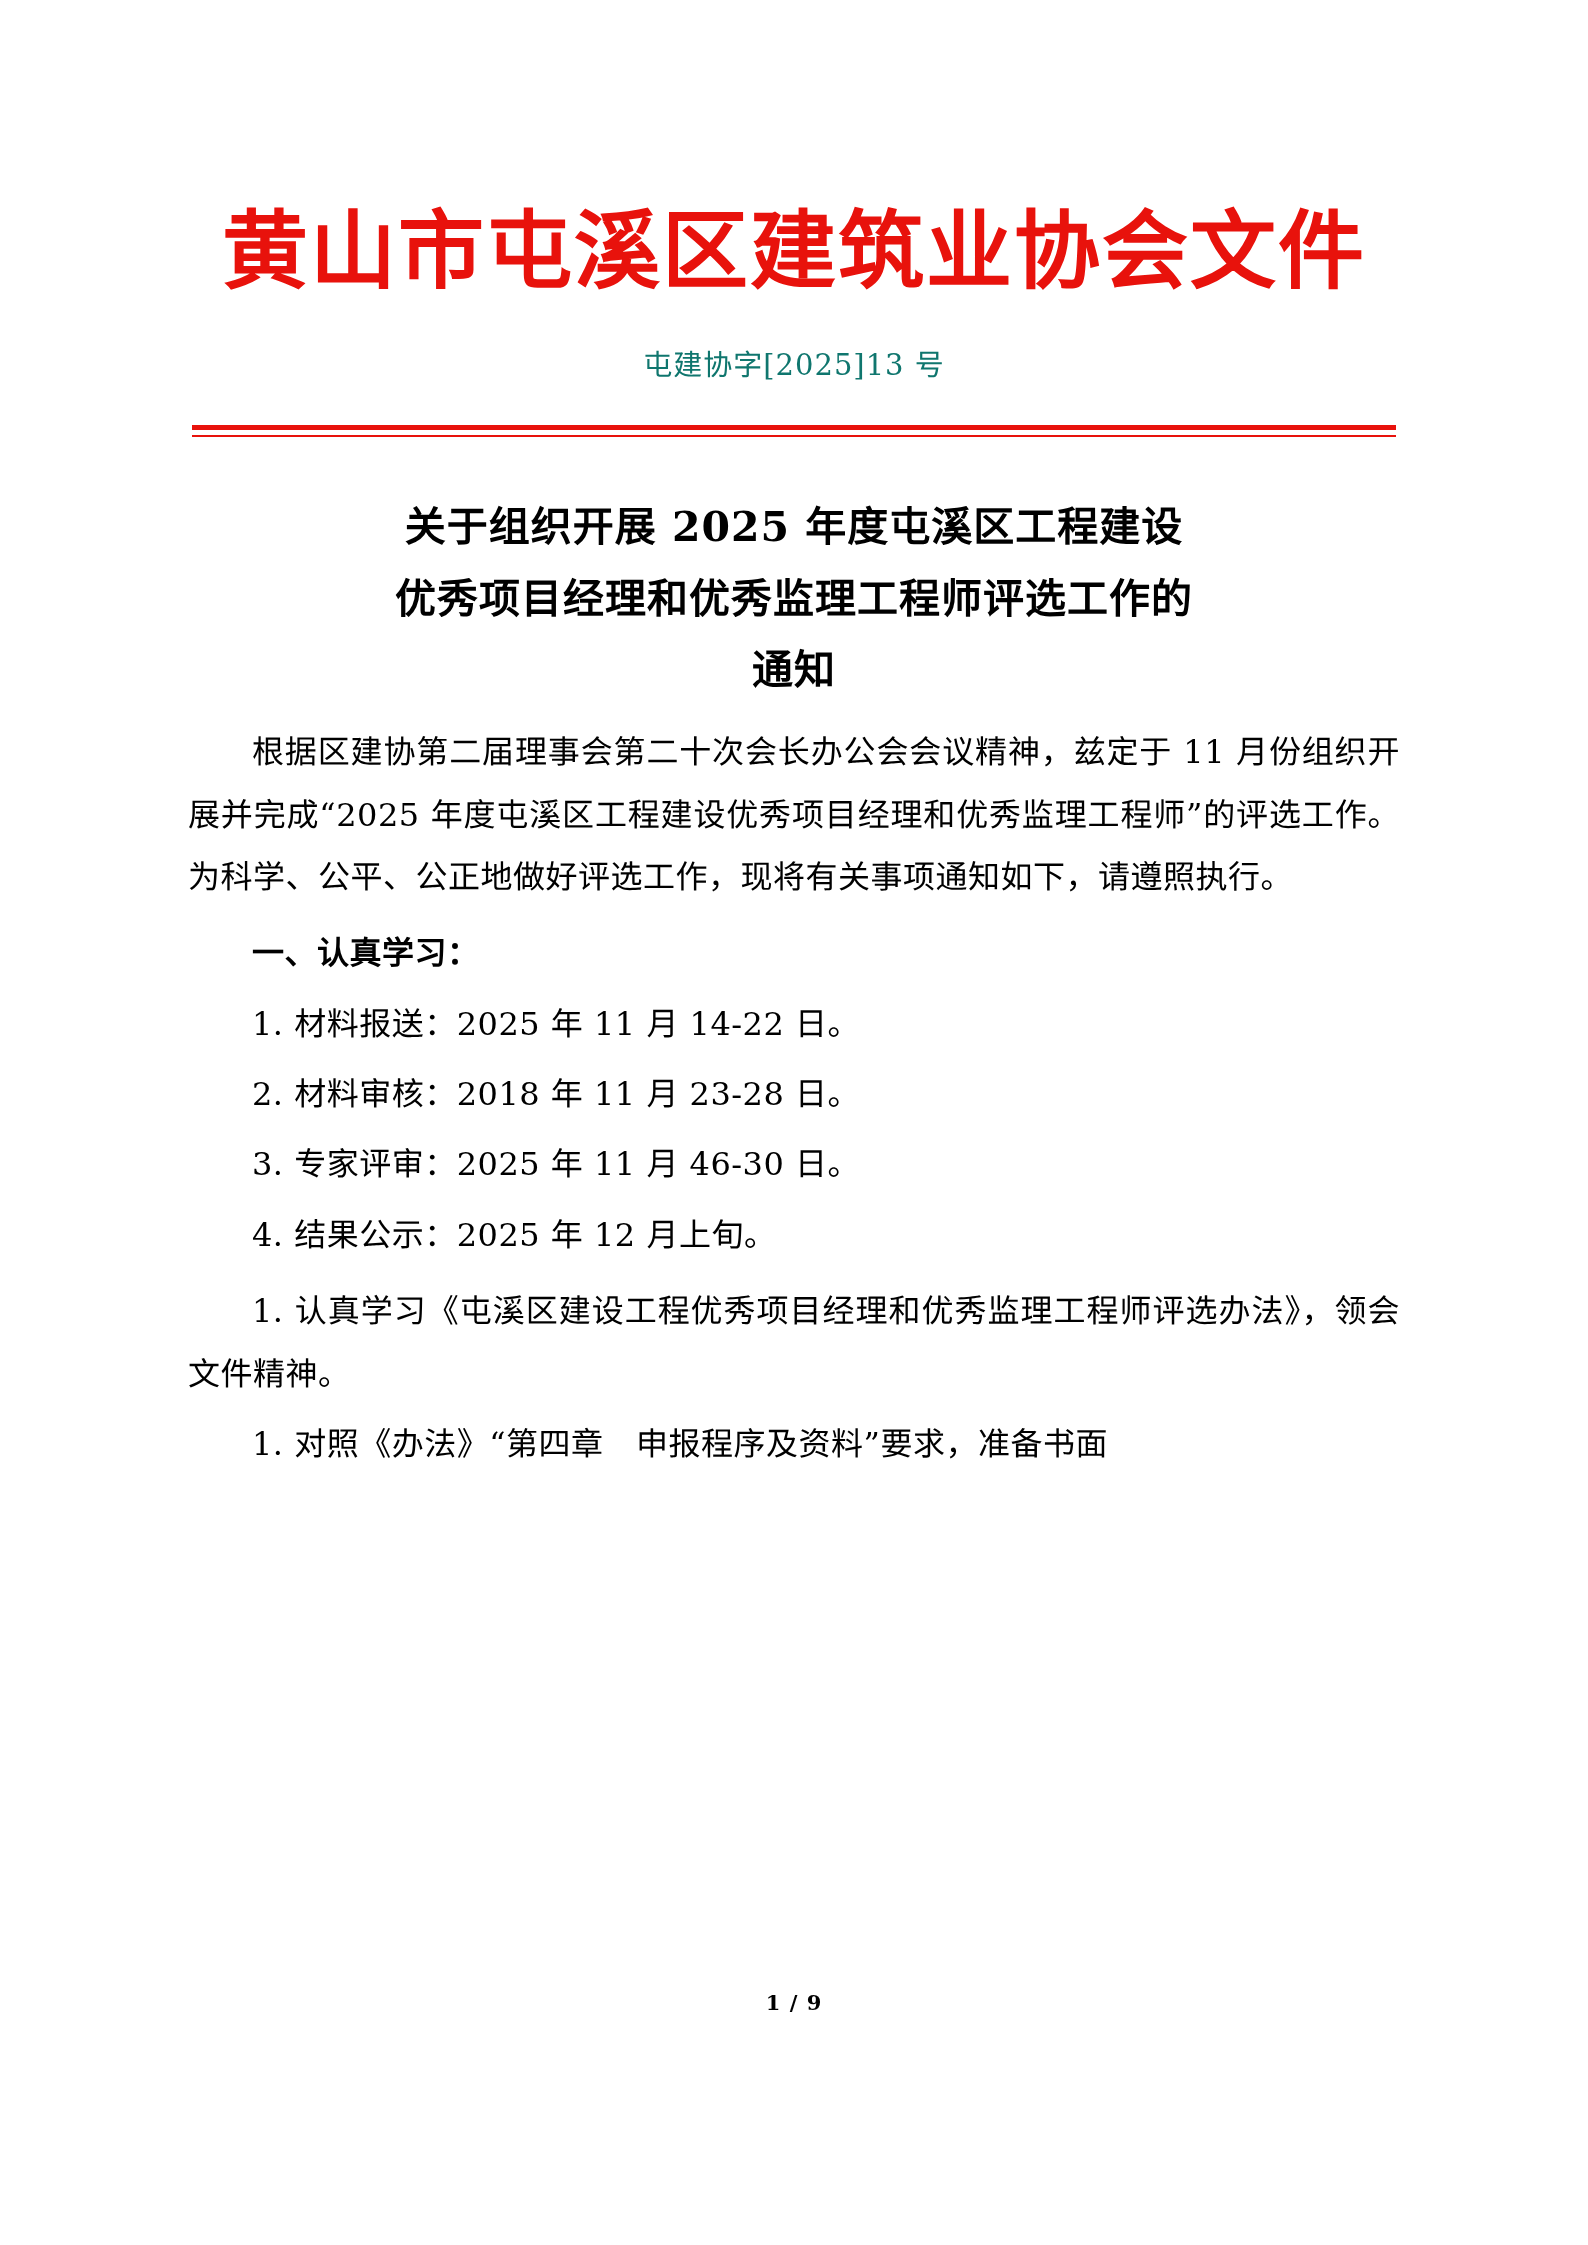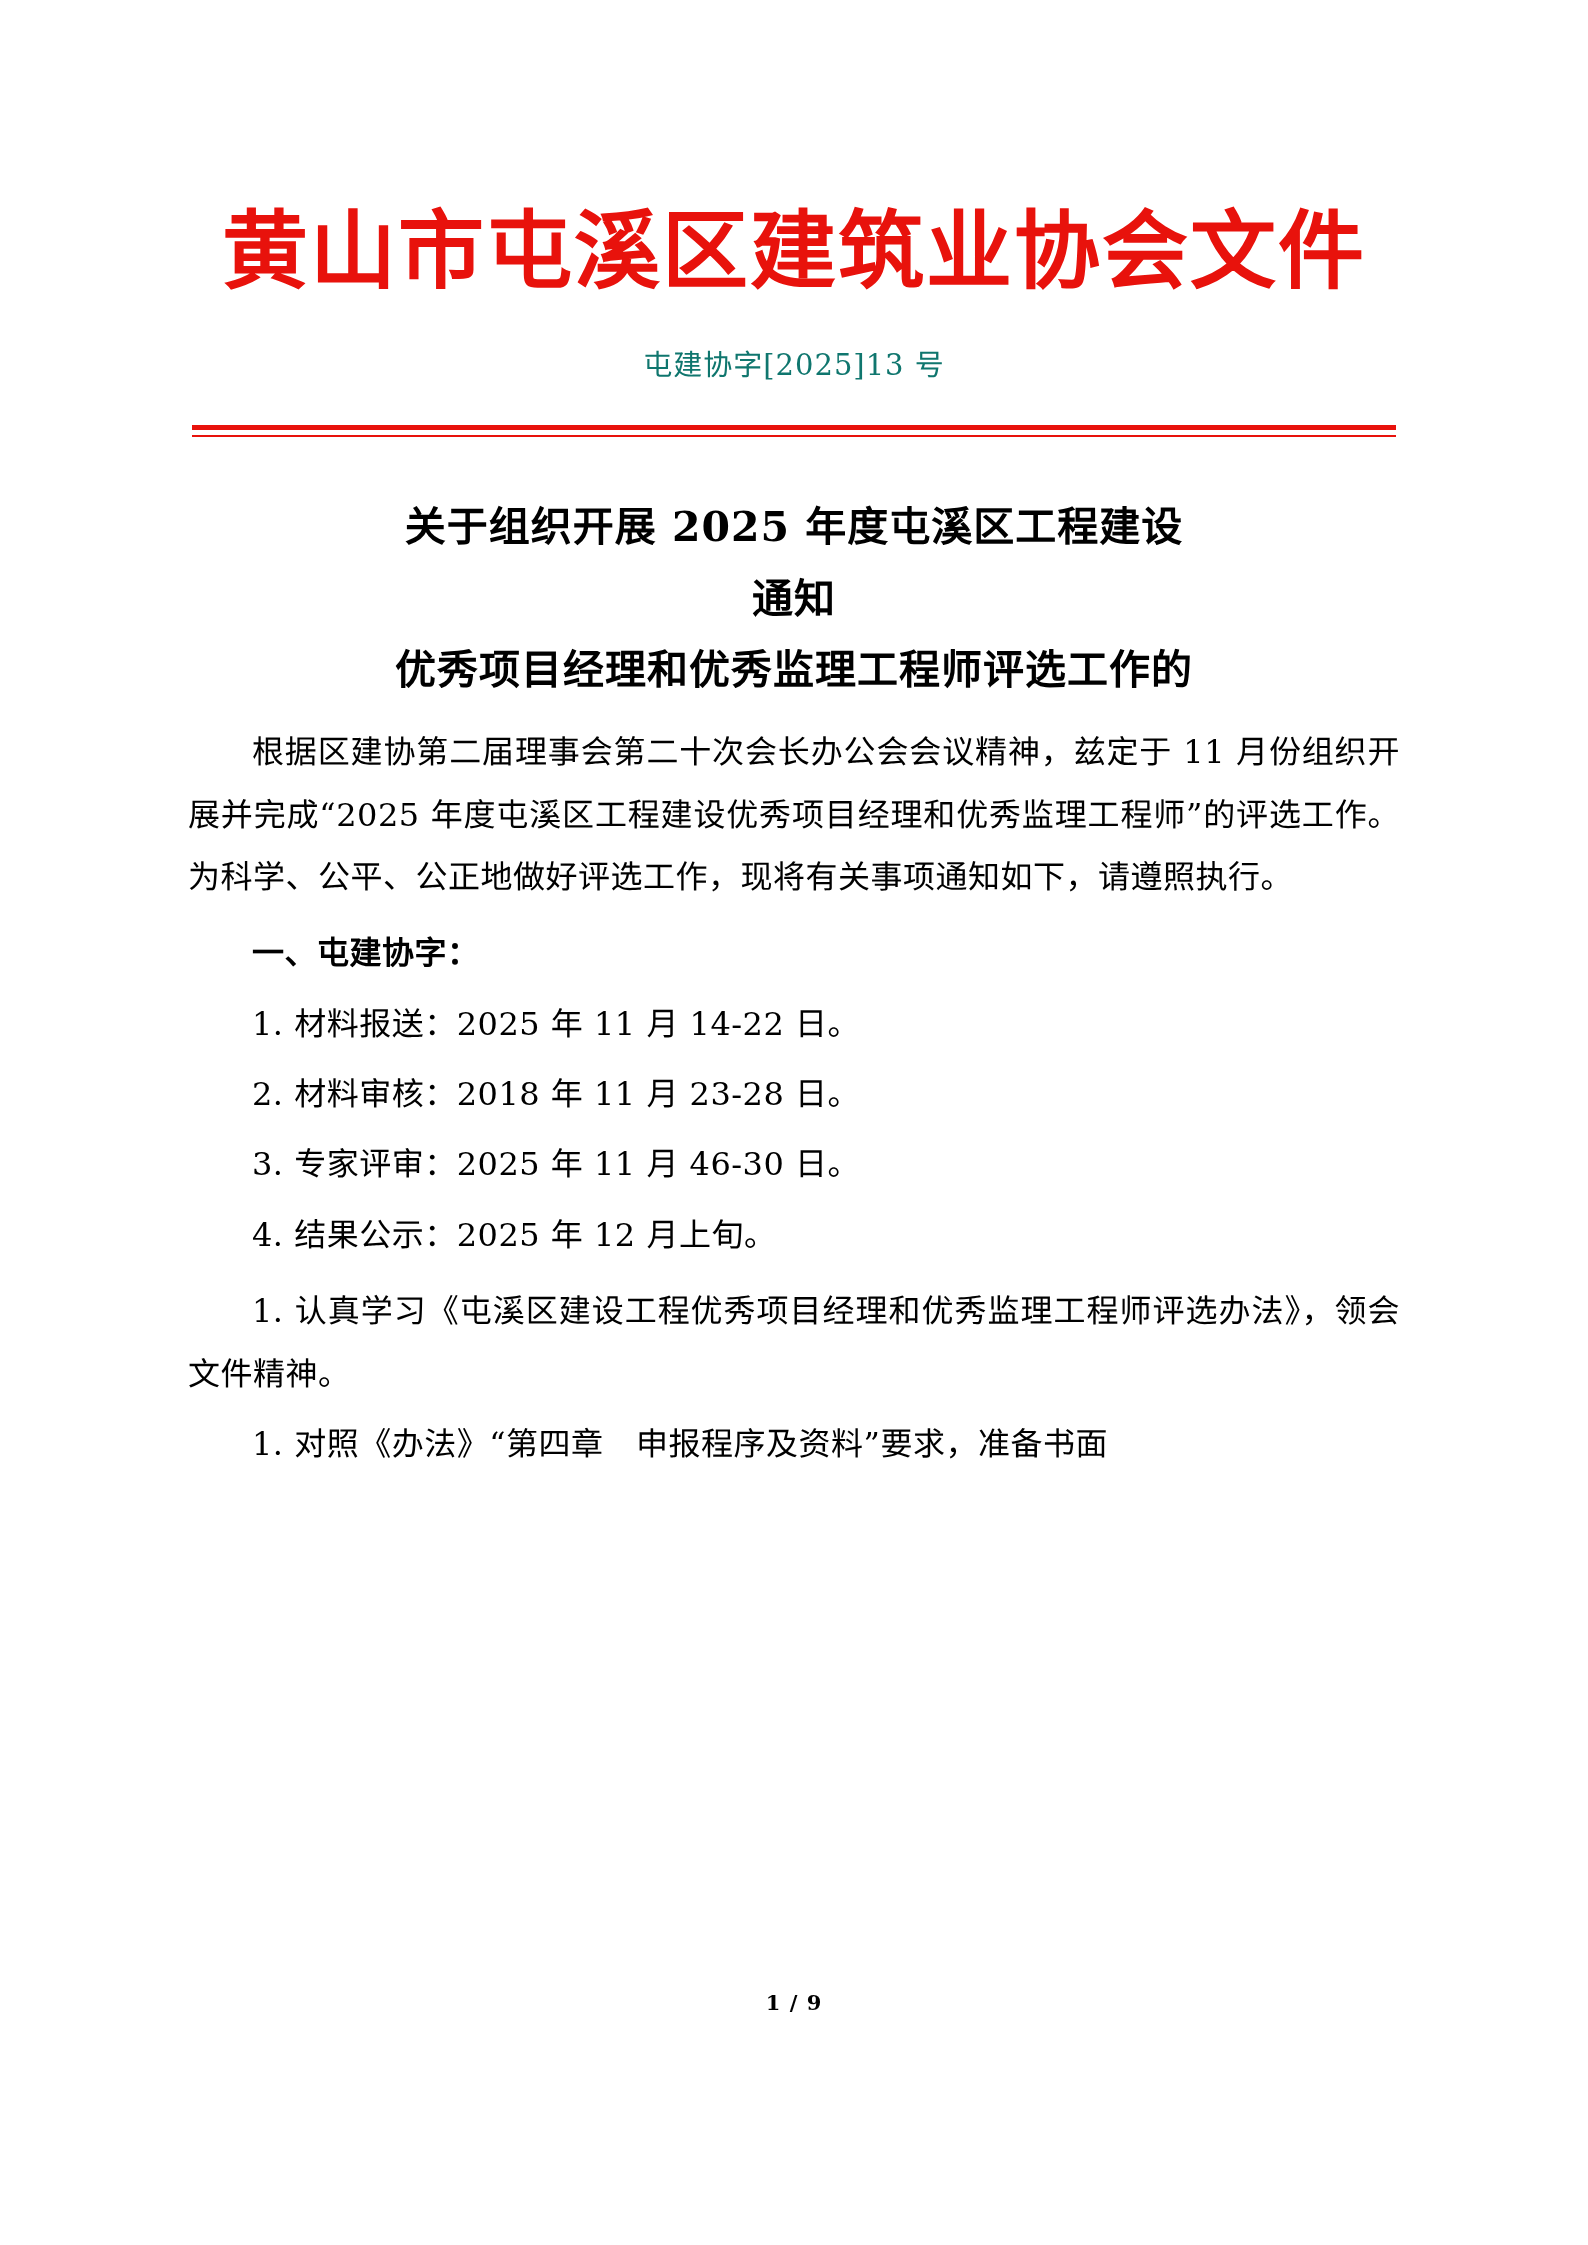--- a/index.html
+++ b/index.html
@@ -121,31 +121,31 @@
 
   <div class="doc-number">屯建协字[2025]13 号</div>
 
   <div class="red-rule-wrap">
     <div class="red-rule-thick"></div>
     <div class="red-rule-thin"></div>
   </div>
 
   <div class="doc-title">
     <span class="line">关于组织开展 2025 年度屯溪区工程建设</span>
+    <span class="line">优秀项目经理和优秀监理工程师评选工作的</span>
     <span class="line">通知</span>
-    <span class="line">优秀项目经理和优秀监理工程师评选工作的</span>
   </div>
 
 
   <div class="para-block">
     <p class="body-para">根据区建协第二届理事会第二十次会长办公会会议精神，兹定于 11 月份组织开展并完成“2025 年度屯溪区工程建设优秀项目经理和优秀监理工程师”的评选工作。为科学、公平、公正地做好评选工作，现将有关事项通知如下，请遵照执行。</p>
   </div>
 
   <div class="para-block">
-    <div class="section-heading">一、屯建协字：</div>
+    <div class="section-heading">一、认真学习：</div>
     <div class="list-item">1. 材料报送：2025 年 11 月 14-22 日。</div>
     <div class="list-item">2. 材料审核：2018 年 11 月 23-28 日。</div>
     <div class="list-item">3. 专家评审：2025 年 11 月 46-30 日。</div>
     <div class="list-item">4. 结果公示：2025 年 12 月上旬。</div>
   </div>
 
   <div class="para-block">
     <p class="body-para" style="margin-top:8px;">1. 认真学习《屯溪区建设工程优秀项目经理和优秀监理工程师评选办法》，领会文件精神。</p>
     <p class="body-para" style="margin-top:8px;">1. 对照《办法》“第四章　申报程序及资料”要求，准备书面</p>
   </div>

